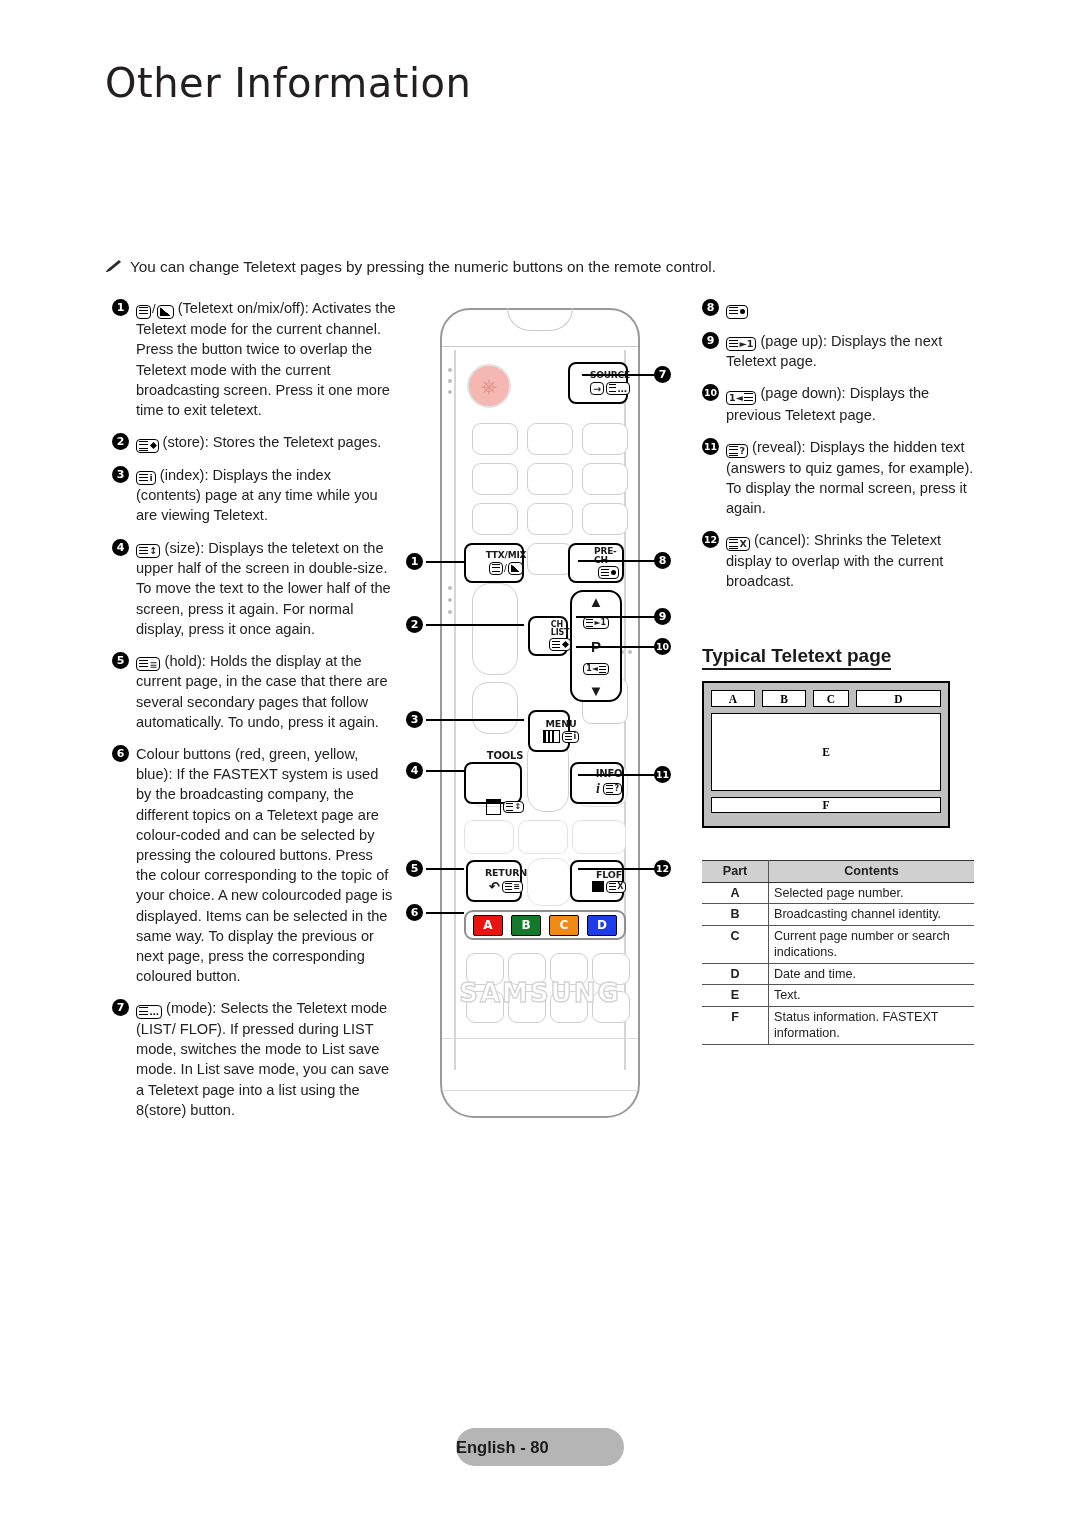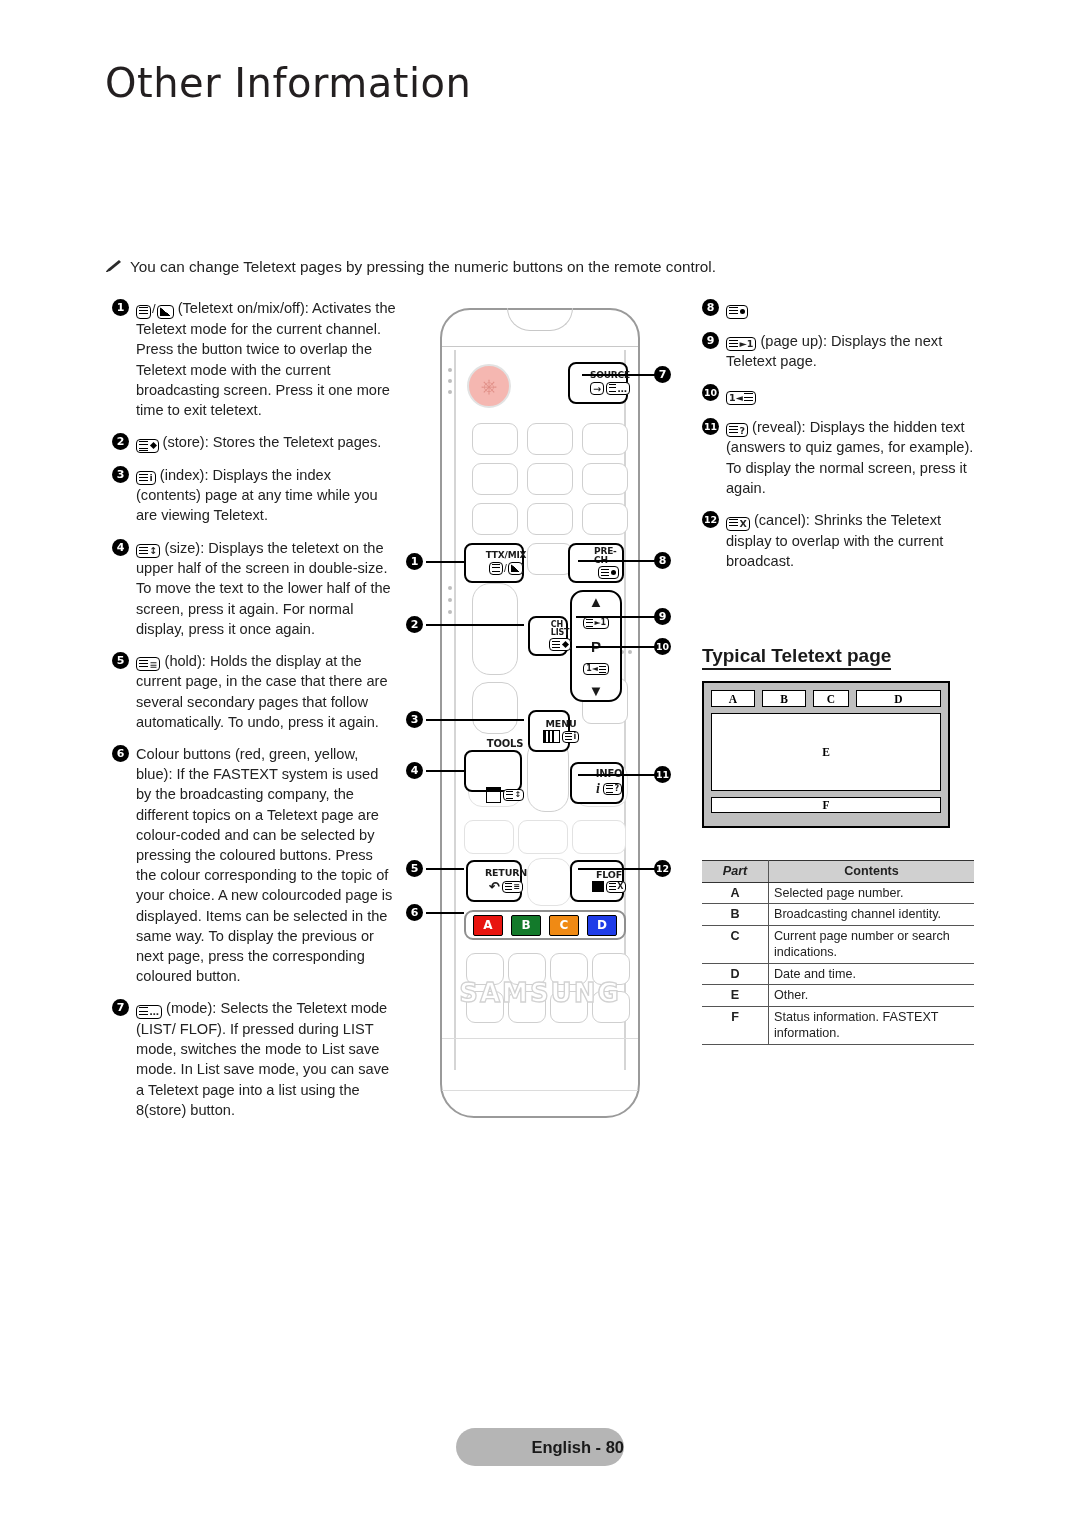--- a/index.html
+++ b/index.html
@@ -110,28 +110,28 @@
   .tbl{
     position:absolute;left:702px;top:860px;width:272px;
     border-collapse:collapse;font-size:12.6px;color:#222;
   }
   .tbl th,.tbl td{
     border-bottom:1.3px solid #555;padding:2px 5px;vertical-align:top;
     line-height:16.5px;
   }
   .tbl thead th{background:#d0d0d0;font-weight:bold;text-align:center;border-bottom:1.6px solid #333;}
   .tbl td.part{text-align:center;font-weight:bold;width:56px;border-right:1.3px solid #555;}
-  .tbl th.part{width:56px;border-right:1.3px solid #555;font-style:italic;}
+  .tbl th.part{width:56px;border-right:1.3px solid #555;}
   .tbl tr:first-child th{border-top:1.6px solid #333;}
 
   
   .footer{
     position:absolute;left:456px;top:1428px;width:168px;height:38px;
     background:#b5b5b5;border-radius:19px;
-    display:flex;align-items:center;justify-content:flex-end;
+    display:flex;align-items:center;justify-content:flex-start;
     font-size:16.5px;font-weight:bold;color:#1a1a1a;
   }
 
   
   .remote-wrap{position:absolute;left:396px;top:296px;width:290px;height:830px;}
   .remote{
     position:absolute;left:44px;top:12px;width:200px;height:810px;
     border:2.2px solid #9a9a9a;border-radius:30px 30px 34px 34px;background:#fff;
     box-sizing:border-box;
   }
@@ -322,20 +322,21 @@
       </span>
     </div>
 
     <div class="item">
       <span class="num wide">10</span>
       <span class="itxt">
         <span class="gbox">
             <span class="gsym" style="margin:0 1.5px 0 0">1◄</span>
             <span class="glines"></span>
           </span>
+        <span>(page down): Displays the previous Teletext page.</span>
       </span>
     </div>
 
     <div class="item">
       <span class="num wide">11</span>
       <span class="itxt">
         <span class="gbox">
             <span class="glines"></span>
             <span class="gsym">?</span>
           </span>
@@ -388,21 +389,21 @@
       <tr>
         <td class="part">C</td>
         <td>Current page number or search indications.</td>
       </tr>
       <tr>
         <td class="part">D</td>
         <td>Date and time.</td>
       </tr>
       <tr>
         <td class="part">E</td>
-        <td>Other.</td>
+        <td>Text.</td>
       </tr>
       <tr>
         <td class="part">F</td>
         <td>Status information. FASTEXT information.</td>
       </tr>
     </tbody>
   </table>
 
   <div class="remote-wrap">
 
@@ -531,21 +532,21 @@
         <span class="lbl" style="font-size:9.5px">MENU</span>
         <span class="row">
           <span style="display:inline-block;width:15px;height:11px;border:1.4px solid #000;background:linear-gradient(90deg,#000 0 2px,#fff 2px 4px,#000 4px 6px,#fff 6px 8px,#000 8px 10px,#fff 10px 12px);"></span>
           <span class="gbox" style="height:12px;margin-left:2px;">
               <span class="glines" style="width:7px;height:7px"></span>
               <span class="gsym" style="font-size:8px">i</span>
             </span>
         </span>
       </div>
 
-      <div class="hk" style="left:22px;top:440px;width:58px;height:42px;gap:36px;">
+      <div class="hk" style="left:22px;top:452px;width:58px;height:42px;gap:36px;">
         <span class="lbl" style="font-size:10px">TOOLS</span>
         <span class="row">
           <span style="display:inline-block;width:13px;height:11px;border:1.5px solid #000;border-top-width:4px;"></span>
           <span class="gbox" style="height:12px;margin-left:2px;">
               <span class="glines" style="width:7px;height:7px"></span>
               <span class="gsym" style="font-size:8px">↕</span>
             </span>
         </span>
       </div>
 

